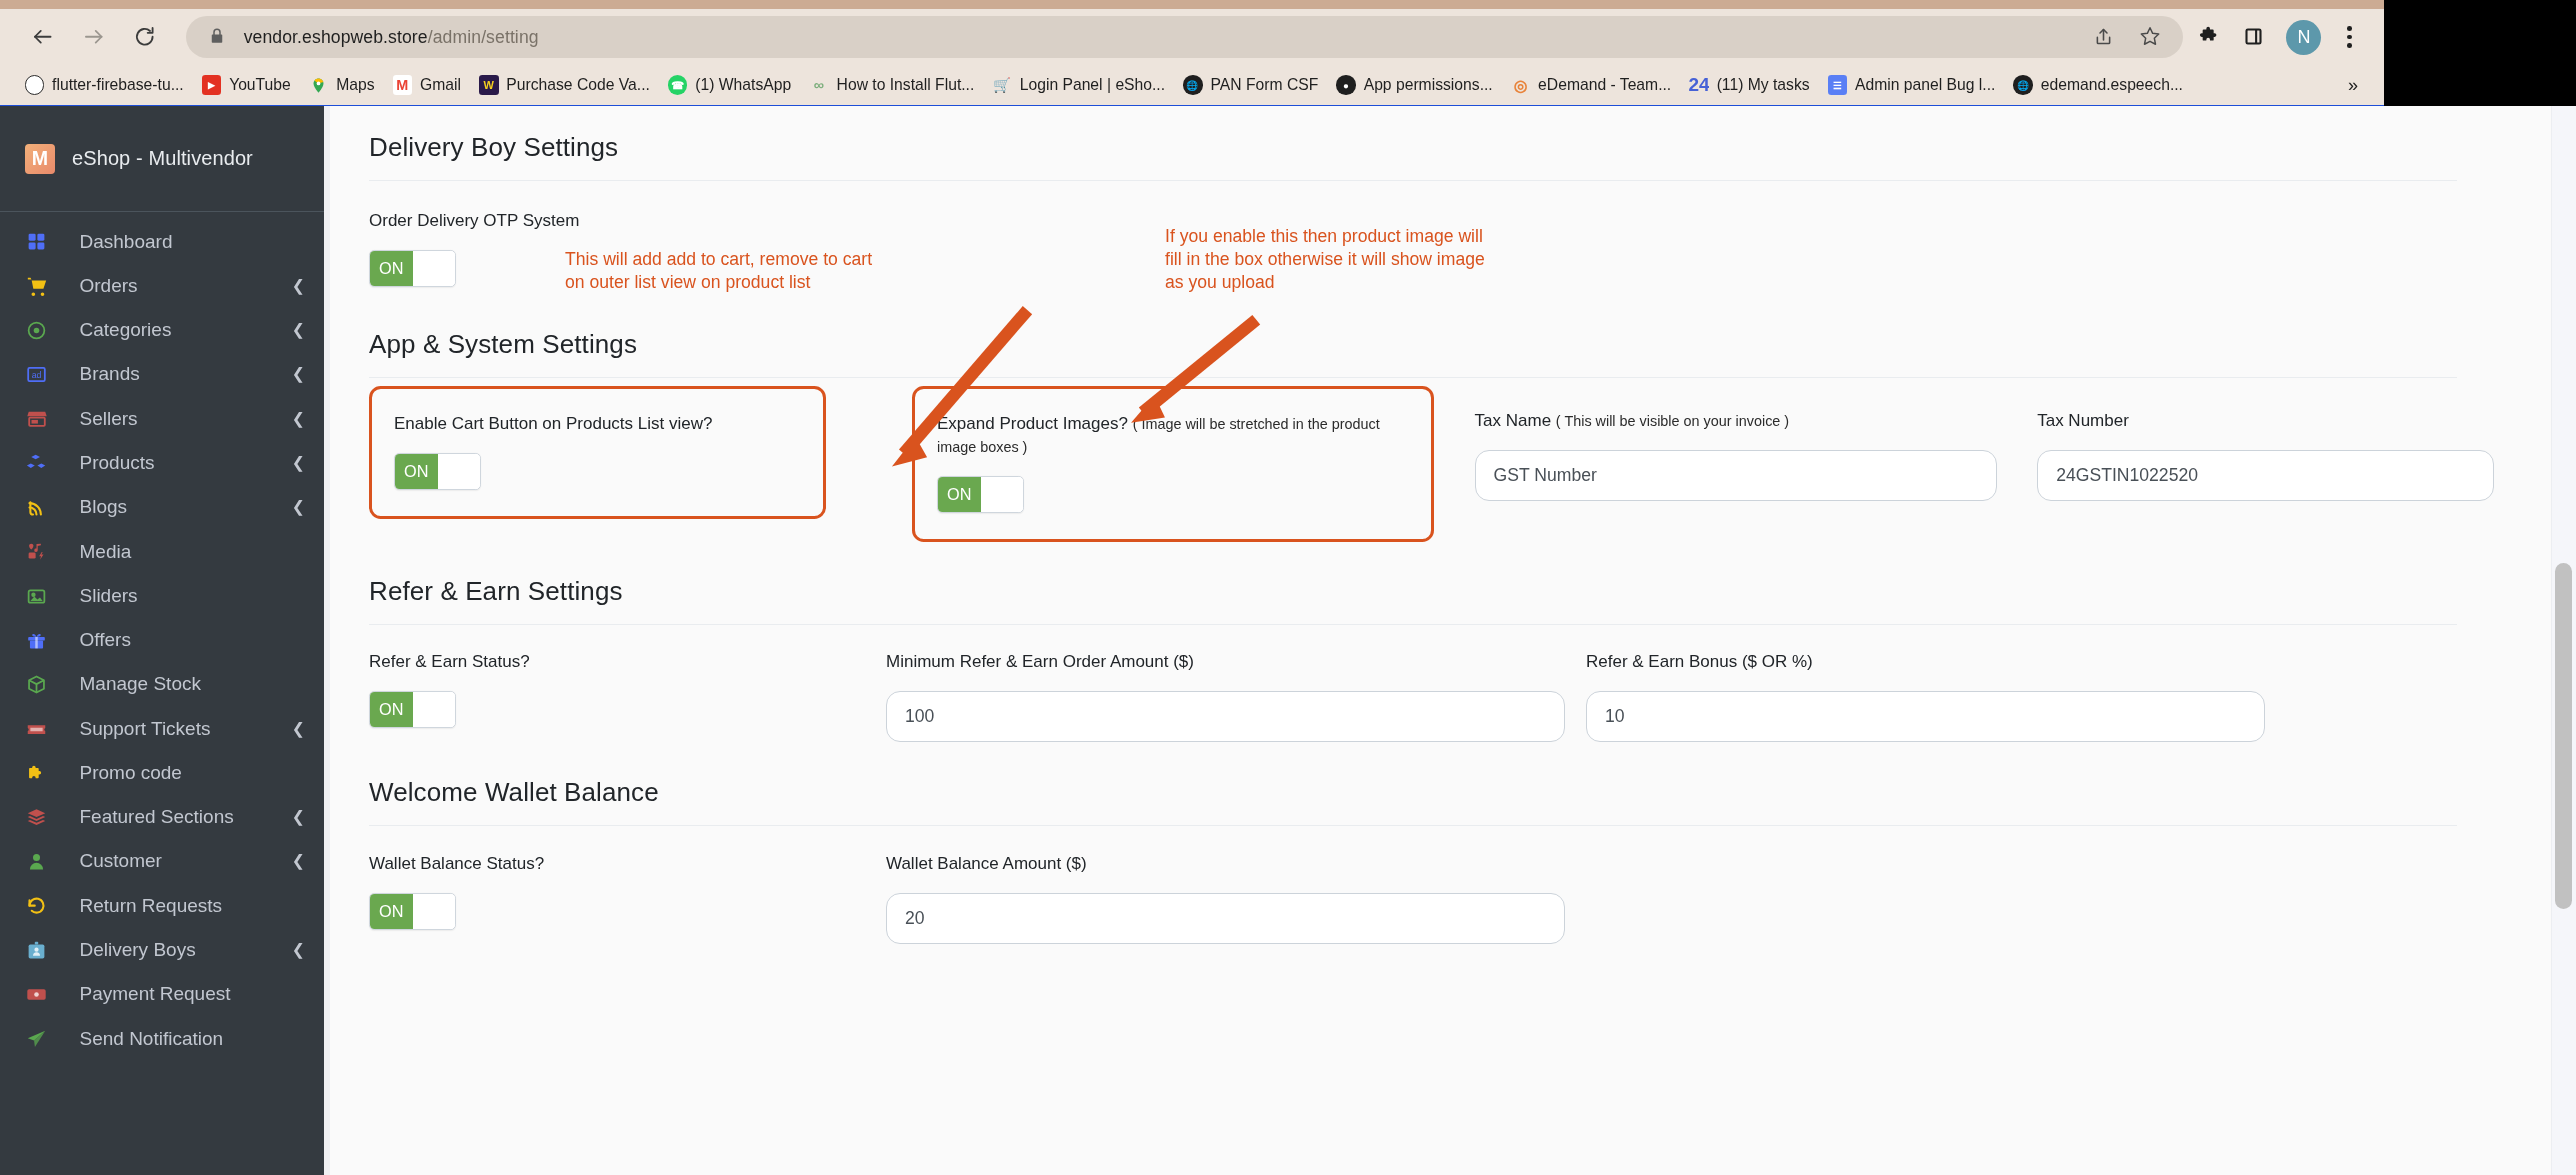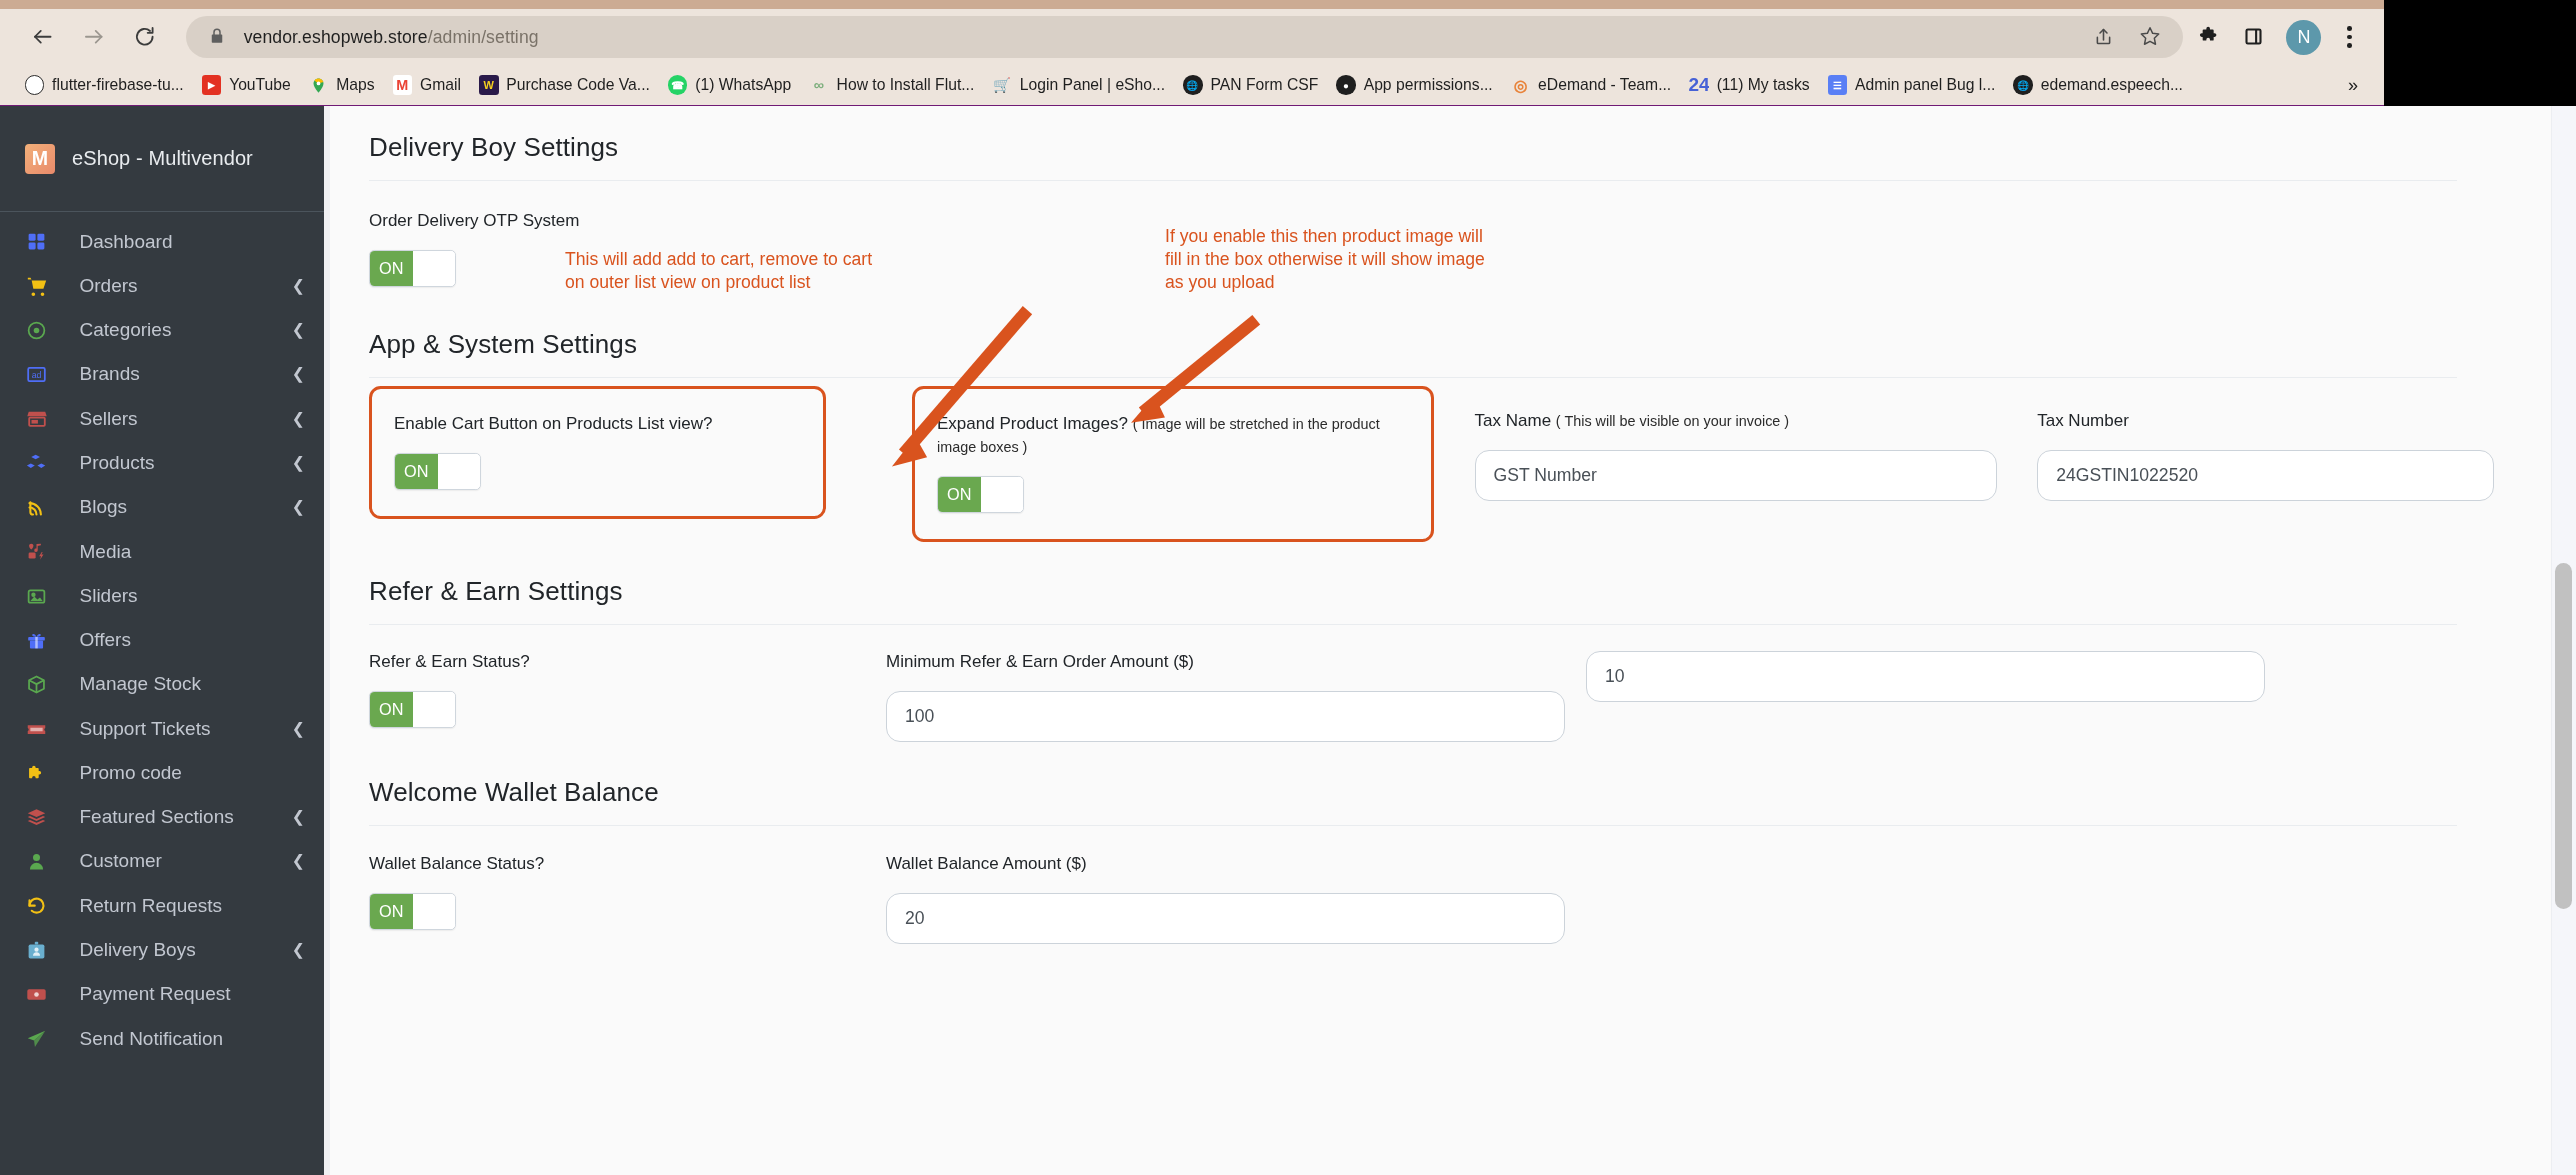--- a/index.html
+++ b/index.html
@@ -3,21 +3,21 @@
 <meta charset="utf-8">
 <style>
   * { box-sizing: border-box; margin: 0; padding: 0; }
   html, body { width: 2576px; height: 1175px; overflow: hidden; }
   body {
     font-family: "Liberation Sans", sans-serif;
     background: #000;
   }
 
   
-  #browser { width: 2384px; height: 1175px; position: relative; background: #701a75; }
+  #browser { width: 2384px; height: 1175px; position: relative; background: #1d4ed8; }
   #tabstrip-strip { height: 9px; background: #ccab93; width: 100%; }
 
   #toolbar {
     height: 56px; background: #ede4dc; display: flex; align-items: center;
     padding: 0 17px; gap: 0;
   }
   .nav-btn {
     width: 51px; height: 51px; display: flex; align-items: center; justify-content: center;
     border-radius: 50%; color: #3c3c3c; flex: 0 0 auto;
   }
@@ -611,20 +611,21 @@
             <div class="toggle">
               <span class="on">ON</span>
               <span class="knob"></span>
             </div>
           </div>
           <div class="col" style="max-width:679px">
             <div class="field-label">Minimum Refer &amp; Earn Order Amount ($)</div>
             <input class="inp" value="100" style="">
           </div>
           <div class="col" style="max-width:679px">
+            <div class="field-label">Refer &amp; Earn Bonus ($ OR %)</div>
             <input class="inp" value="10" style="">
           </div>
         </div>
 
 
         <div class="sec-title" style="margin-top:35px">Welcome Wallet Balance</div>
         <div class="sec-rule"></div>
 
         <div class="row" style="margin-top:27px">
           <div class="col" style="max-width:496px">

